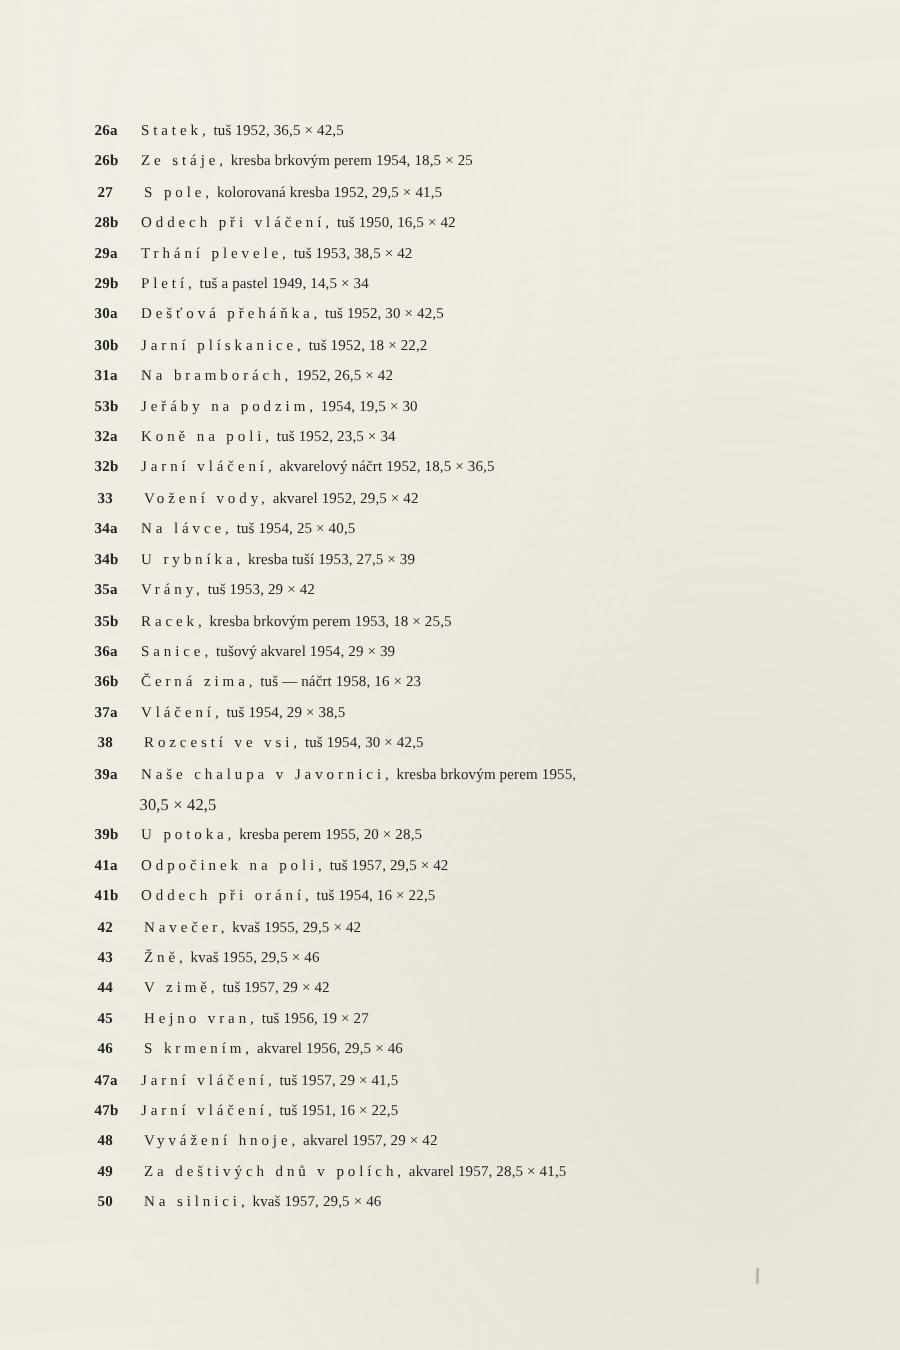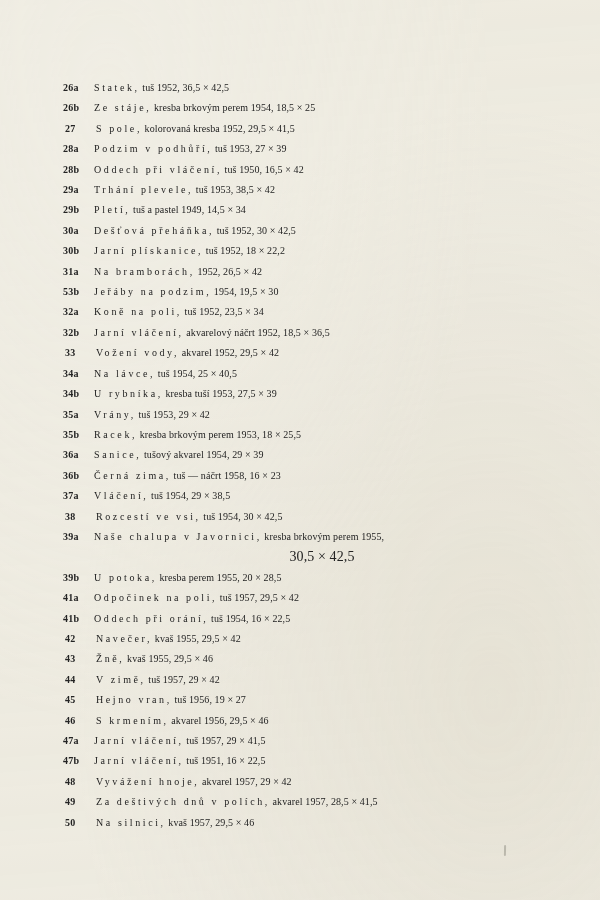--- a/index.html
+++ b/index.html
@@ -69,39 +69,37 @@
   .entry .title {
     letter-spacing: 2.6px;
     padding-left: 6px;
   }
 
   .entry .rest {
     letter-spacing: 0.1px;
   }
 
   .continuation {
-    font-size: 14px;
+    font-size: 11px;
     line-height: 20.4px;
     padding-left: 30px;
     white-space: nowrap;
     letter-spacing: 0.1px;
-    text-align: center;
   }
 </style>
 </head>
 <body>
 
 <div class="paper-grain"></div>
 <div class="speck"></div>
 
 <div class="catalogue" id="catalogue">
     <div class="entry"><span class="num">26a</span><span class="title">Statek,</span> <span class="rest">tuš 1952,  36,5 × 42,5</span></div>
     <div class="entry"><span class="num">26b</span><span class="title">Ze stáje,</span> <span class="rest">kresba brkovým perem 1954,  18,5 × 25</span></div>
     <div class="entry plain"><span class="num">27</span><span class="title">S pole,</span> <span class="rest">kolorovaná kresba 1952,  29,5 × 41,5</span></div>
-    <div class="entry"><span class="num">28a</span><span class="title">Podzim v podhůří,</span> <span class="rest">tuš 1953,  27 × 39</span></div>
     <div class="entry"><span class="num">28b</span><span class="title">Oddech při vláčení,</span> <span class="rest">tuš 1950,  16,5 × 42</span></div>
     <div class="entry"><span class="num">29a</span><span class="title">Trhání plevele,</span> <span class="rest">tuš 1953,  38,5 × 42</span></div>
     <div class="entry"><span class="num">29b</span><span class="title">Pletí,</span> <span class="rest">tuš a pastel 1949,  14,5 × 34</span></div>
     <div class="entry"><span class="num">30a</span><span class="title">Dešťová přeháňka,</span> <span class="rest">tuš 1952,  30 × 42,5</span></div>
     <div class="entry"><span class="num">30b</span><span class="title">Jarní plískanice,</span> <span class="rest">tuš 1952,  18 × 22,2</span></div>
     <div class="entry"><span class="num">31a</span><span class="title">Na bramborách,</span> <span class="rest">1952,  26,5 × 42</span></div>
     <div class="entry"><span class="num">53b</span><span class="title">Jeřáby na podzim,</span> <span class="rest">1954,  19,5 × 30</span></div>
     <div class="entry"><span class="num">32a</span><span class="title">Koně na poli,</span> <span class="rest">tuš 1952,  23,5 × 34</span></div>
     <div class="entry"><span class="num">32b</span><span class="title">Jarní vláčení,</span> <span class="rest">akvarelový náčrt 1952,  18,5 × 36,5</span></div>
     <div class="entry plain"><span class="num">33</span><span class="title">Vožení vody,</span> <span class="rest">akvarel 1952,  29,5 × 42</span></div>

